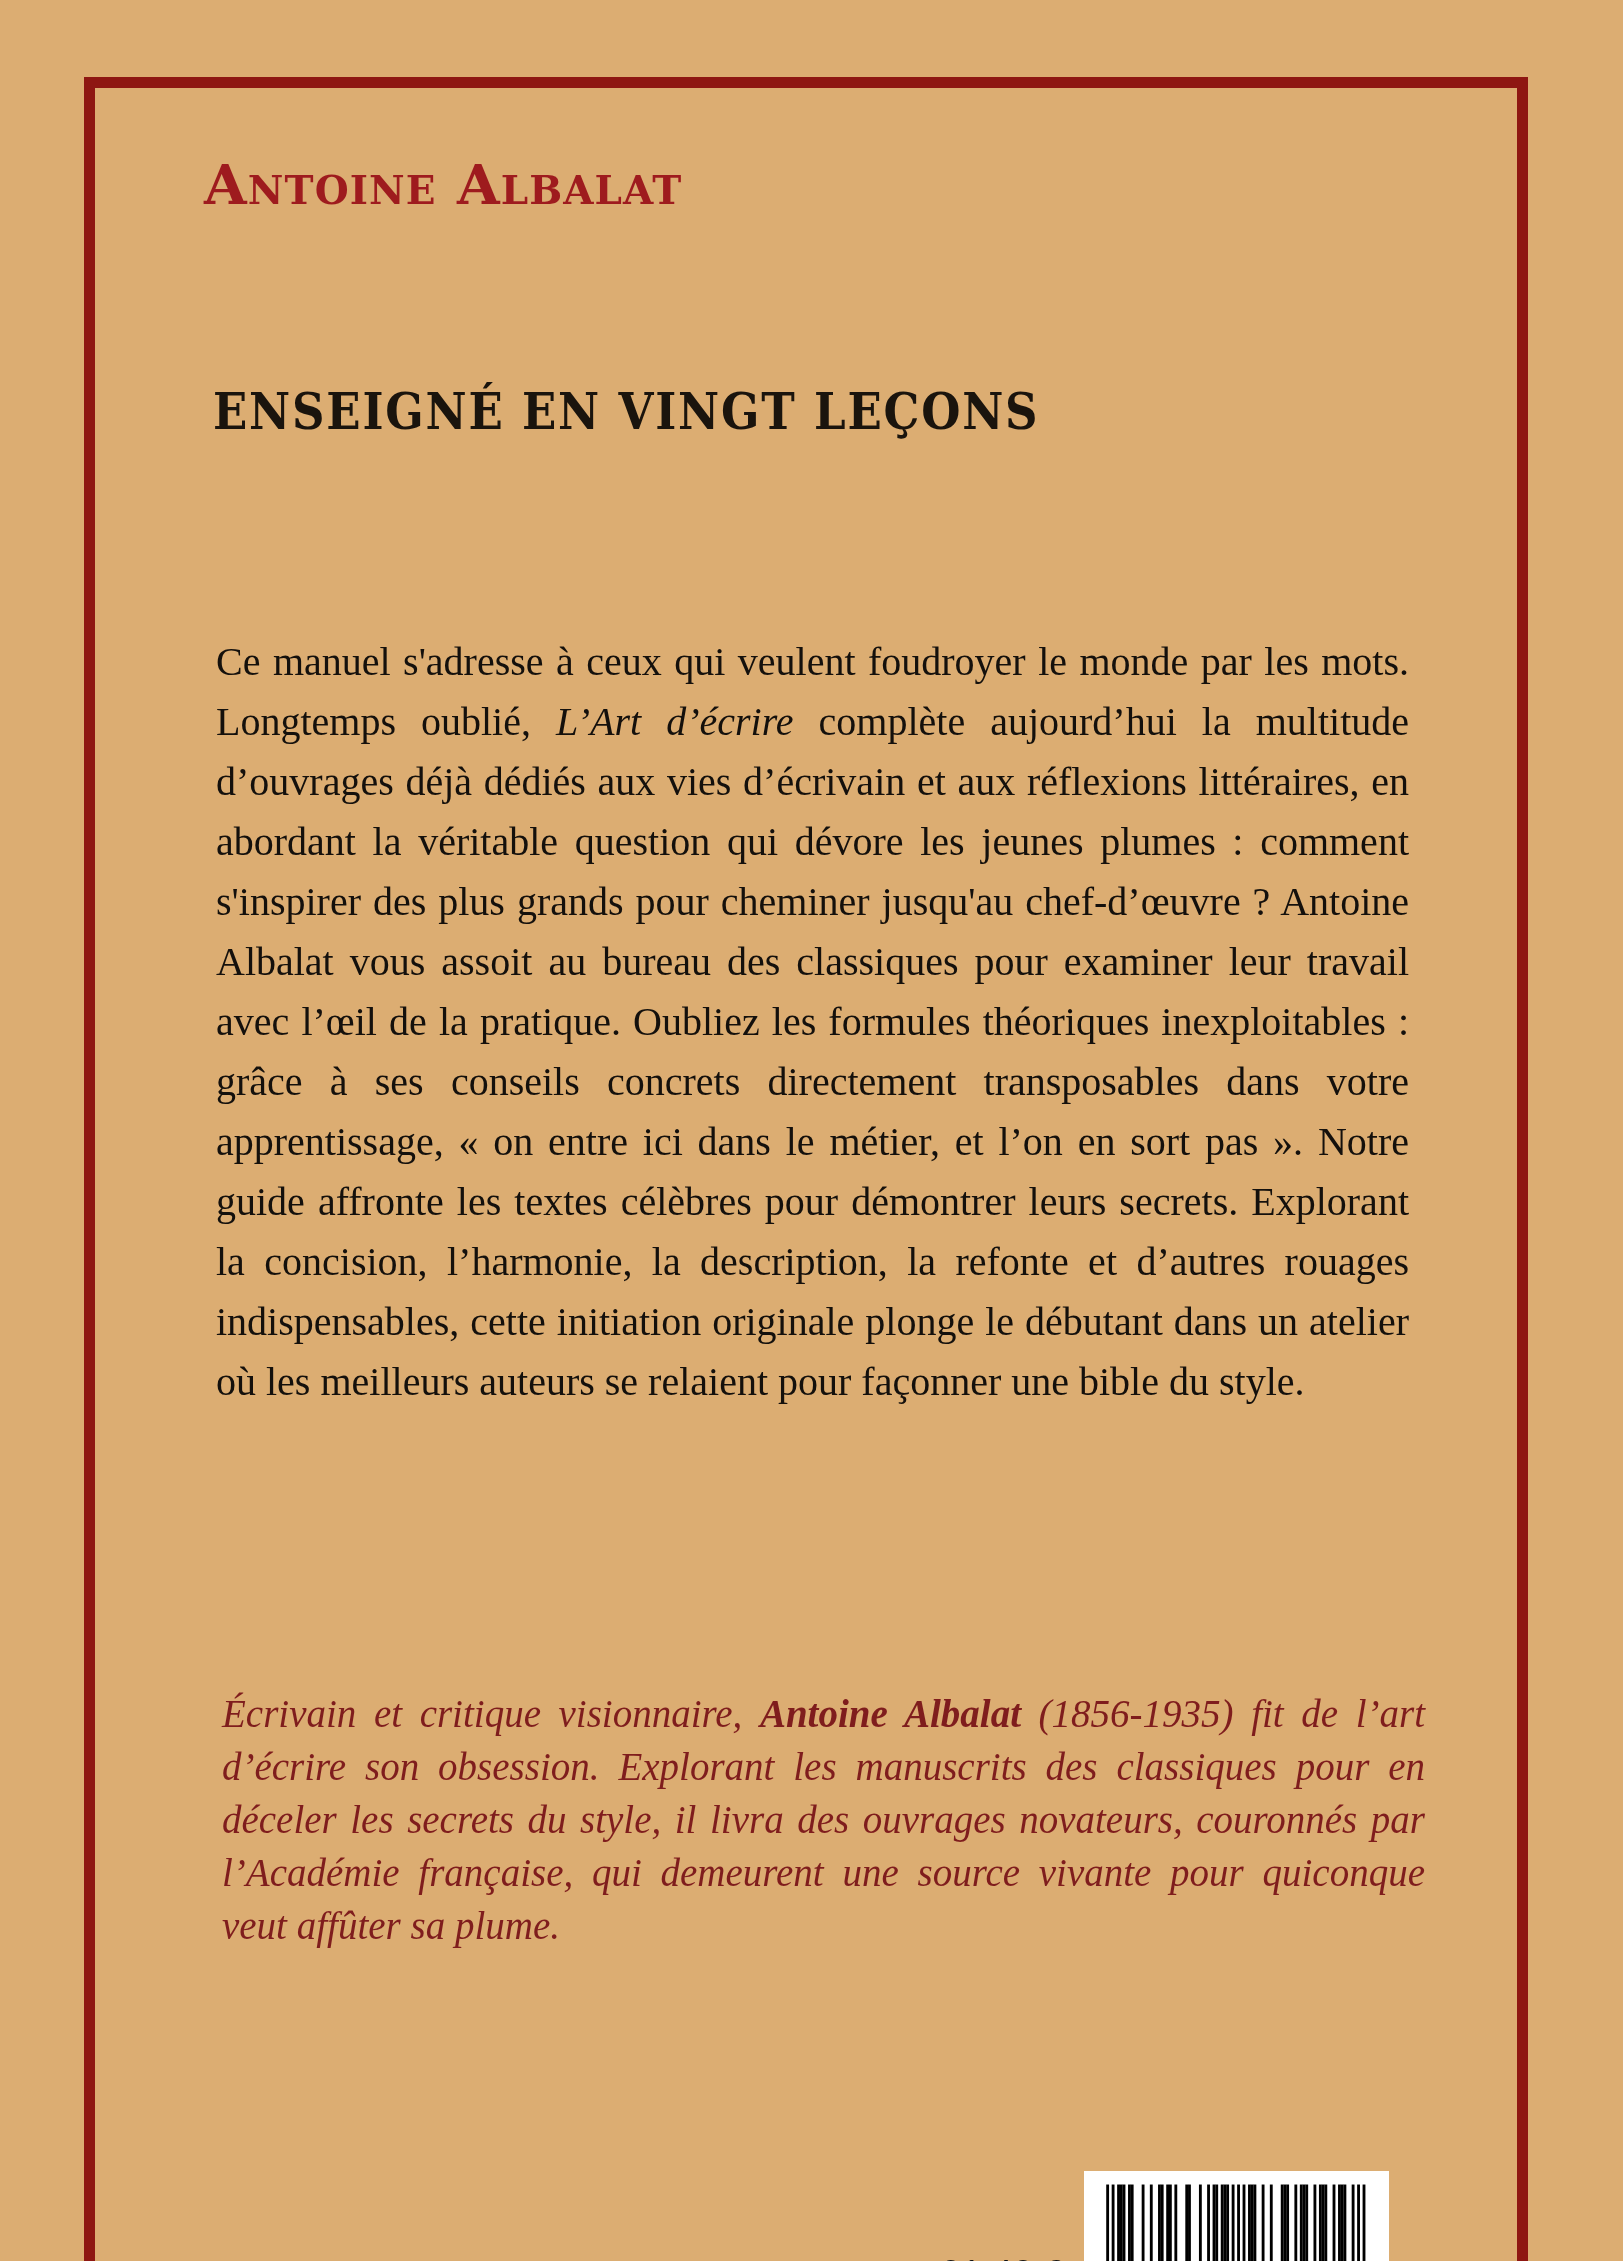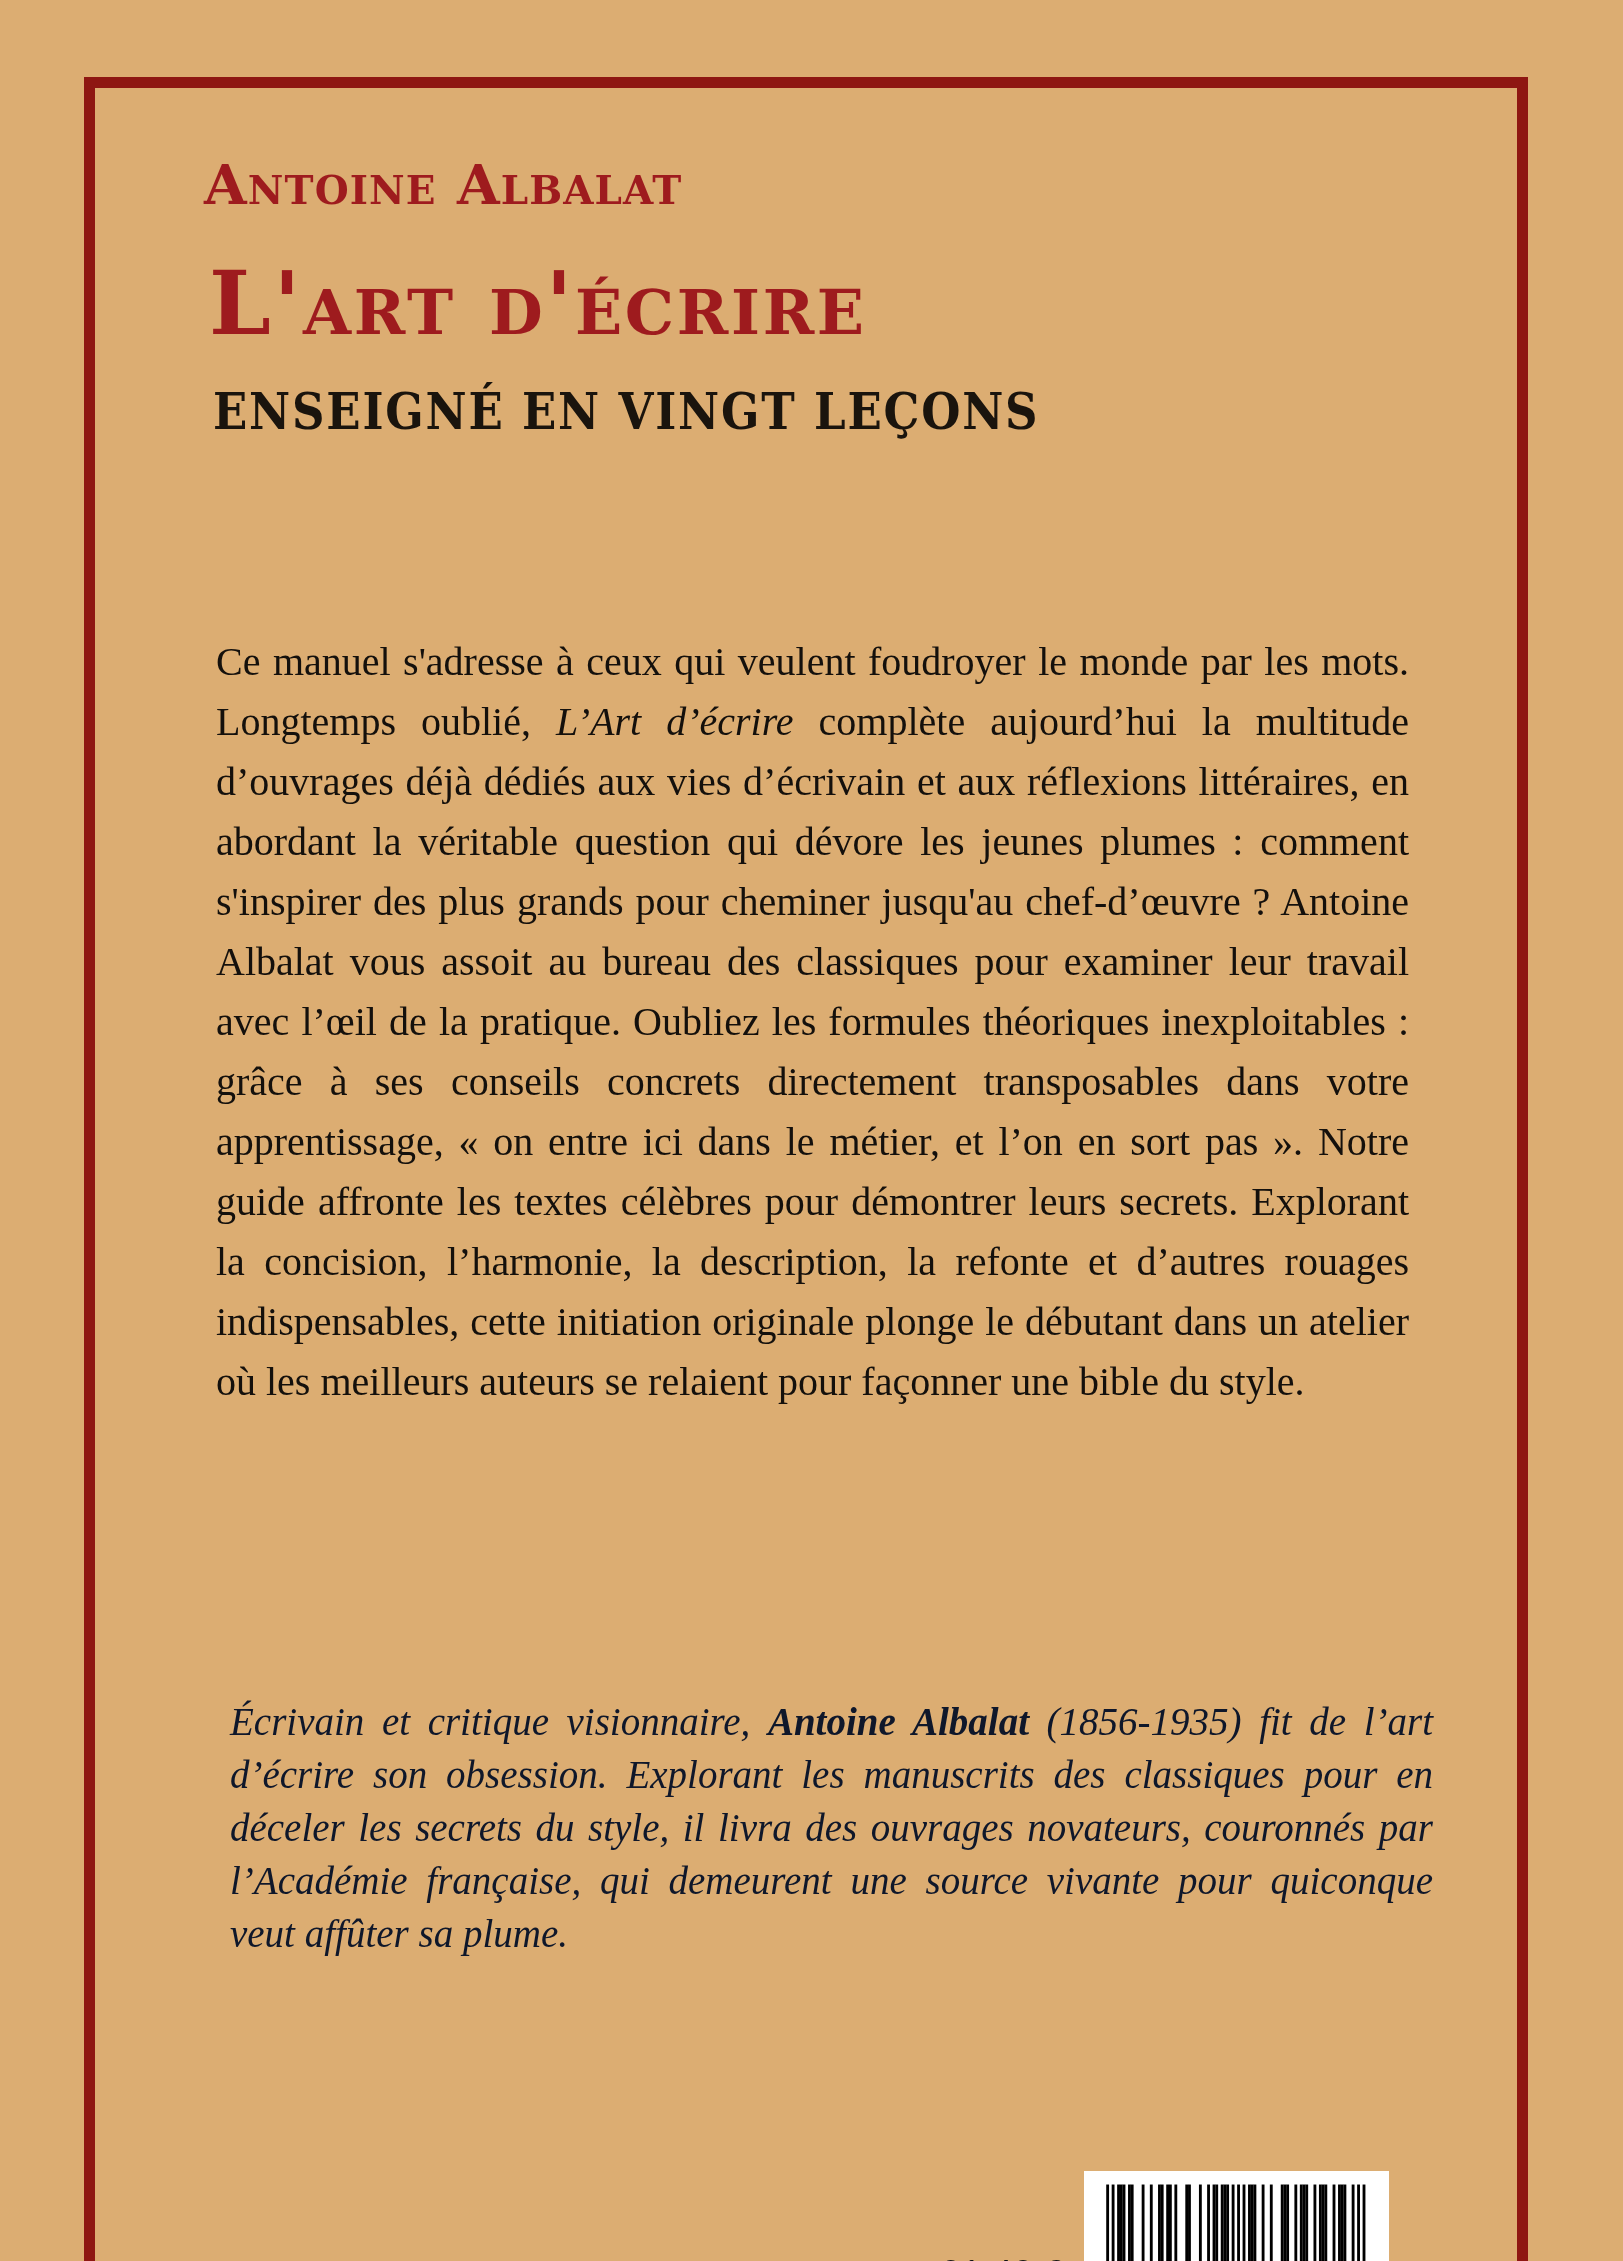--- a/index.html
+++ b/index.html
@@ -71,26 +71,26 @@
     line-height: 60px;
     text-align: justify;
     color: #14100C;
   }
   .synopsis em { font-style: italic; margin-top: 40px; }
 
   .bio {
     position: absolute;
     left: 214px; top: 1679px;
     width: 1203px;
-    margin: 16px;
+    margin: 8px;
     font-style: italic;
     font-size: 39px;
     line-height: 53px;
     text-align: justify;
-    color: #0f172a;
+    color: #7f1d1d;
   }
   .bio strong { font-weight: 700; font-style: italic; }
 
   .price {
     position: absolute;
     top: 2254px; right: 559px;
     font-family: "Liberation Sans", sans-serif;
     font-size: 35px;
     line-height: 1;
     letter-spacing: 0.03em;
@@ -113,21 +113,20 @@
 </style>
 </head>
 <body>
 
 <div class="page">
 
   <div class="frame"></div>
 
   <div class="author">Antoine Albalat</div>
 
-  <div class="title">L'art d'écrire</div>
 
   <div class="subtitle">Enseigné en vingt leçons</div>
 
   <p class="synopsis"><span>Ce manuel s'adresse à ceux qui veulent foudroyer le monde par les mots. Longtemps oublié, </span><em>L’Art d’écrire</em><span> complète aujourd’hui la multitude d’ouvrages déjà dédiés aux vies d’écrivain et aux réflexions littéraires, en abordant la véritable question qui dévore les jeunes plumes : comment s'inspirer des plus grands pour cheminer jusqu'au chef-d’œuvre ? Antoine Albalat vous assoit au bureau des classiques pour examiner leur travail avec l’œil de la pratique. Oubliez les formules théoriques inexploitables : grâce à ses conseils concrets directement transposables dans votre apprentissage, « on entre ici dans le métier, et l’on en sort pas ». Notre guide affronte les textes célèbres pour démontrer leurs secrets. Explorant la concision, l’harmonie, la description, la refonte et d’autres rouages indispensables, cette initiation originale plonge le débutant dans un atelier où les meilleurs auteurs se relaient pour façonner une bible du style.</span></p>
 
   <p class="bio"><span>Écrivain et critique visionnaire, </span><strong>Antoine Albalat</strong><span> (1856-1935) fit de l’art d’écrire son obsession. Explorant les manuscrits des classiques pour en déceler les secrets du style, il livra des ouvrages novateurs, couronnés par l’Académie française, qui demeurent une source vivante pour quiconque veut affûter sa plume.</span></p>
 
   <div class="price">21,40 €</div>
 
   <div class="barcode-panel">

